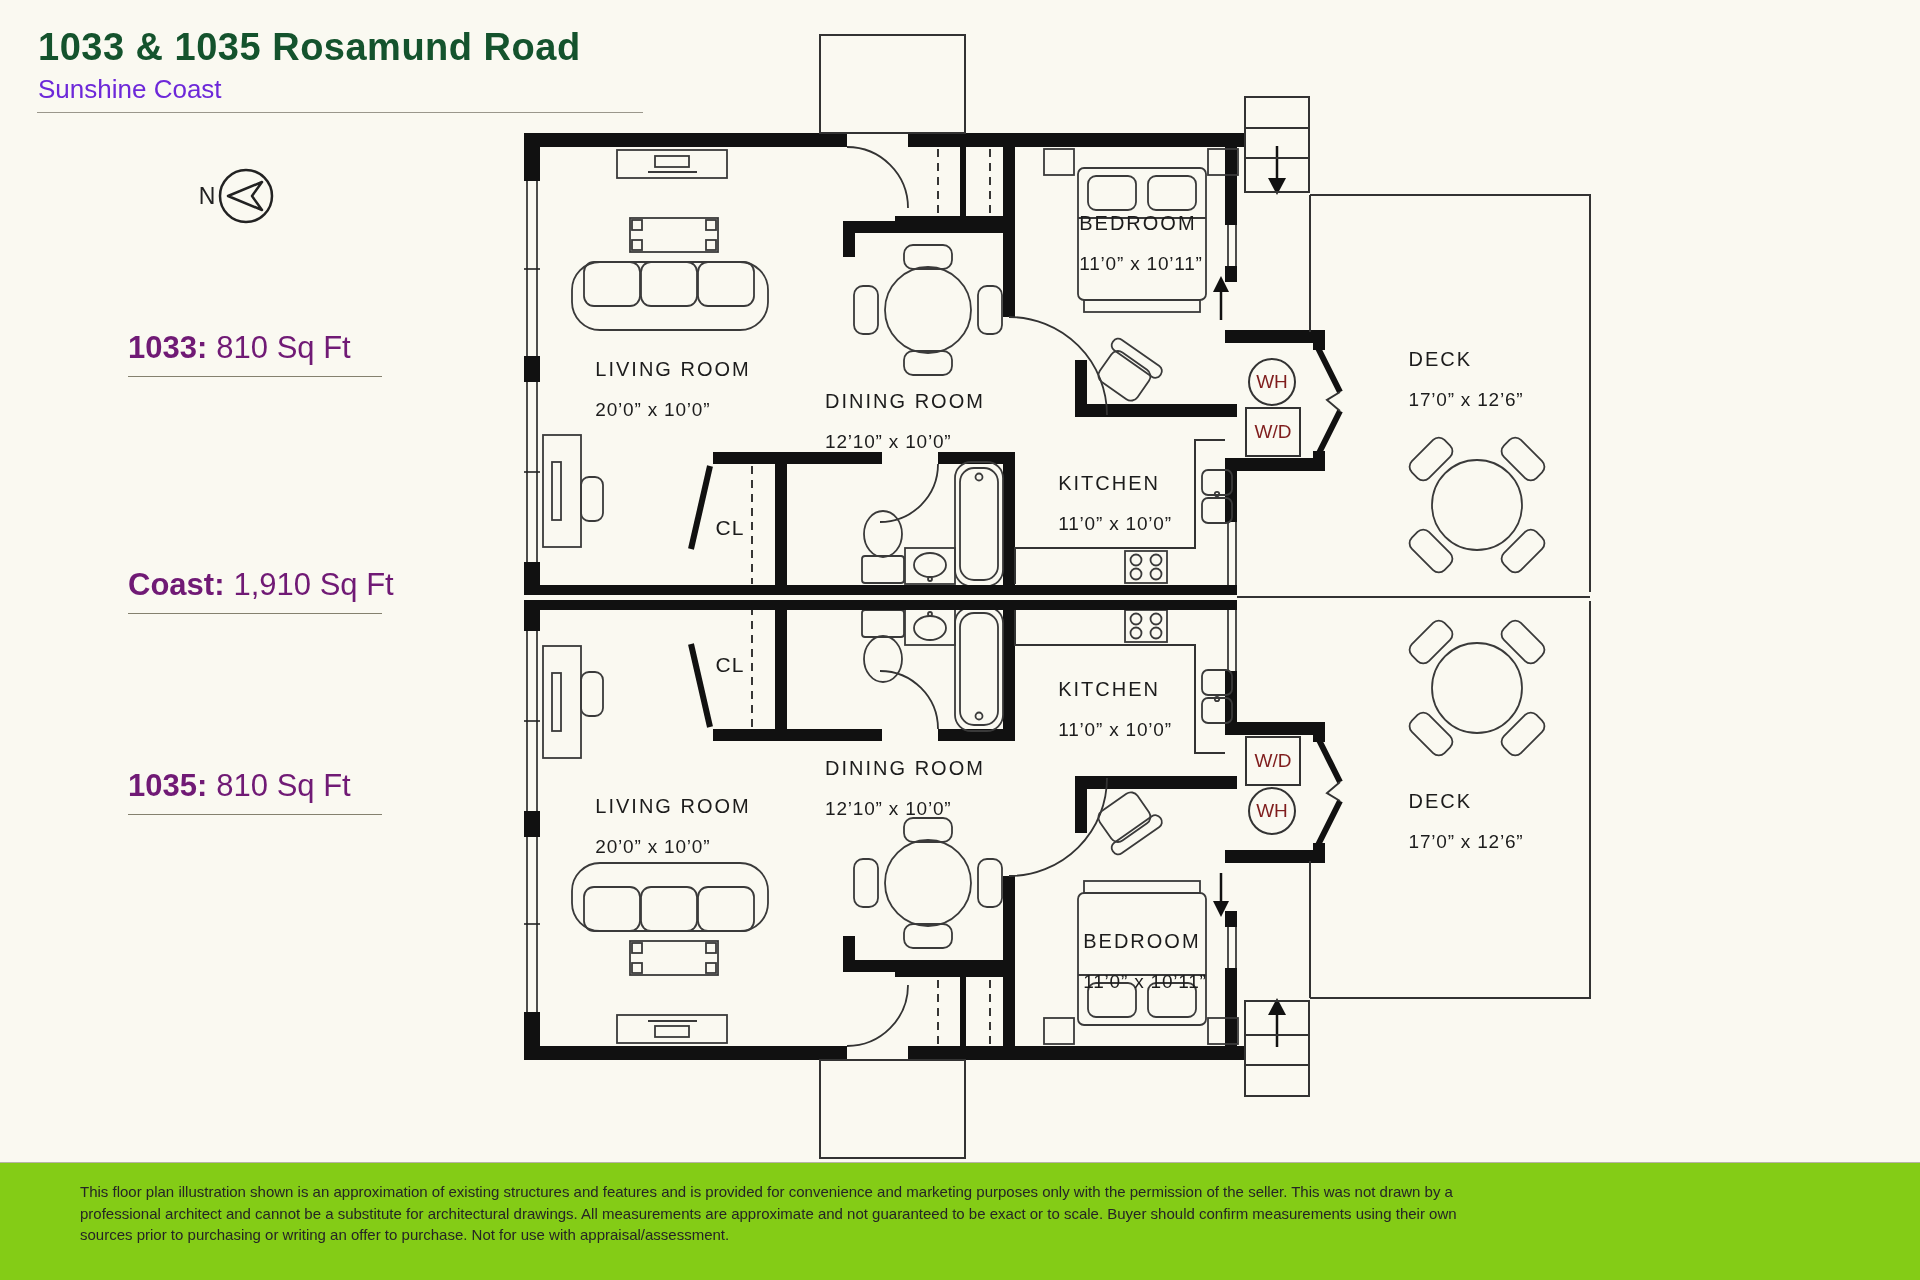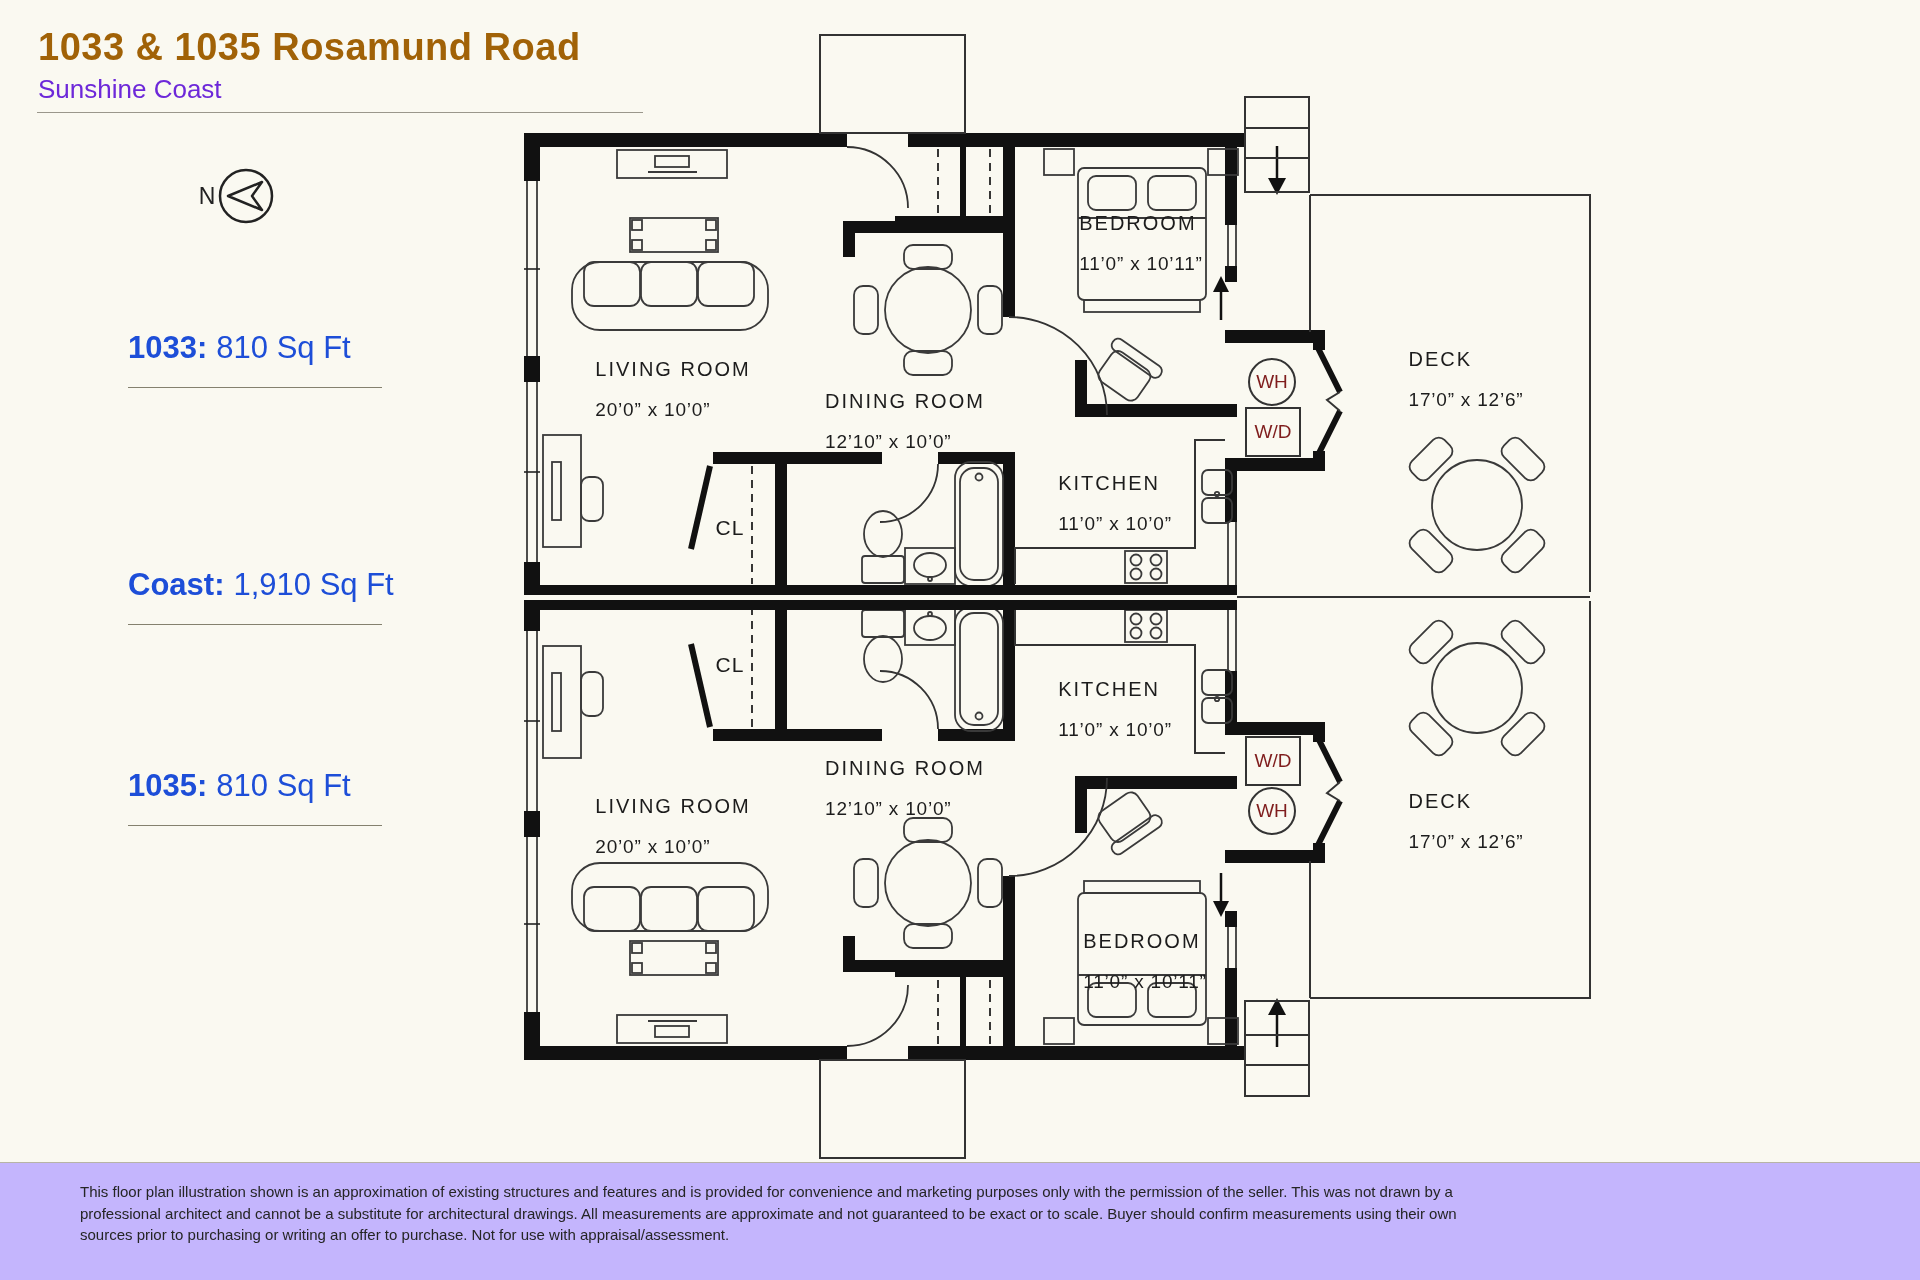--- a/index.html
+++ b/index.html
@@ -4,49 +4,49 @@
 <style>
   html,body{margin:0;padding:0;}
   body{
     width:1920px;height:1280px;position:relative;overflow:hidden;
     background:#faf9f1;
     font-family:"Liberation Sans", sans-serif;
     color:#1d1d1d;
   }
   
   .header{position:absolute;left:38px;top:26px;}
-  .header h1{margin:0;font-size:38px;font-weight:bold;letter-spacing:.5px;color:#a16207;}
+  .header h1{margin:0;font-size:38px;font-weight:bold;letter-spacing:.5px;color:#14532d;}
   .header .sub{margin-top:5px;font-size:26px;color:#6d28d9;}
   .header-rule{position:absolute;left:37px;top:112px;width:606px;height:0;border-top:1.5px solid #9a978c;}
   
   .north-label{position:absolute;left:207px;top:196px;transform:translate(-50%,-50%);font-size:23px;color:#222;}
   
-  .area-row{position:absolute;left:128px;width:254px;font-size:31px;color:#1d4ed8;
-    padding-bottom:21px;border-bottom:1.5px solid #84816f;white-space:nowrap;}
+  .area-row{position:absolute;left:128px;width:254px;font-size:31px;color:#701a75;
+    padding-bottom:10px;border-bottom:1.5px solid #84816f;white-space:nowrap;}
   .area-row .an{font-weight:bold;margin-right:9px;}
   
   .rlabel{position:absolute;transform:translateX(-50%);text-align:left;color:#1c1c1c;white-space:nowrap;}
   .rname{font-size:20px;letter-spacing:2px;}
   .rdims{font-size:19px;letter-spacing:.8px;margin-top:18px;}
   .single{position:absolute;transform:translate(-50%,-50%);font-size:21px;letter-spacing:1px;color:#1c1c1c;white-space:nowrap;}
   .appliance{position:absolute;transform:translate(-50%,-50%);font-size:19px;color:#7f1d1d;white-space:nowrap;}
   
   svg.plan{position:absolute;left:0;top:0;}
   .w{fill:#111;stroke:none;}
   .win{stroke:#222;stroke-width:1.6;fill:none;}
   .door{stroke:#333;stroke-width:1.8;fill:none;}
   .dash{stroke:#222;stroke-width:1.8;fill:none;stroke-dasharray:8 6;}
   .leaf{stroke:#111;stroke-width:6;fill:none;}
   .f{stroke:#3a3a3a;stroke-width:1.8;fill:none;}
   .f2{stroke:#333;stroke-width:2;fill:none;}
   .arr{stroke:#111;stroke-width:2.5;fill:none;}
   .arrh{fill:#111;stroke:none;}
   
   .disclaimer-band{position:absolute;left:0;top:1162px;width:1920px;height:118px;
-    background:#c4b5fd;border-top:1px solid #b7b4a6;}
+    background:#84cc16;border-top:1px solid #b7b4a6;}
   .disclaimer-text{position:absolute;left:80px;top:18px;width:1400px;
     font-size:15px;line-height:21.5px;color:#252525;}
 </style>
 </head>
 <body>
 
 <svg class="plan" width="1920" height="1280" viewBox="0 0 1920 1280">
 
   <defs>
     <g id="unitgeom">

